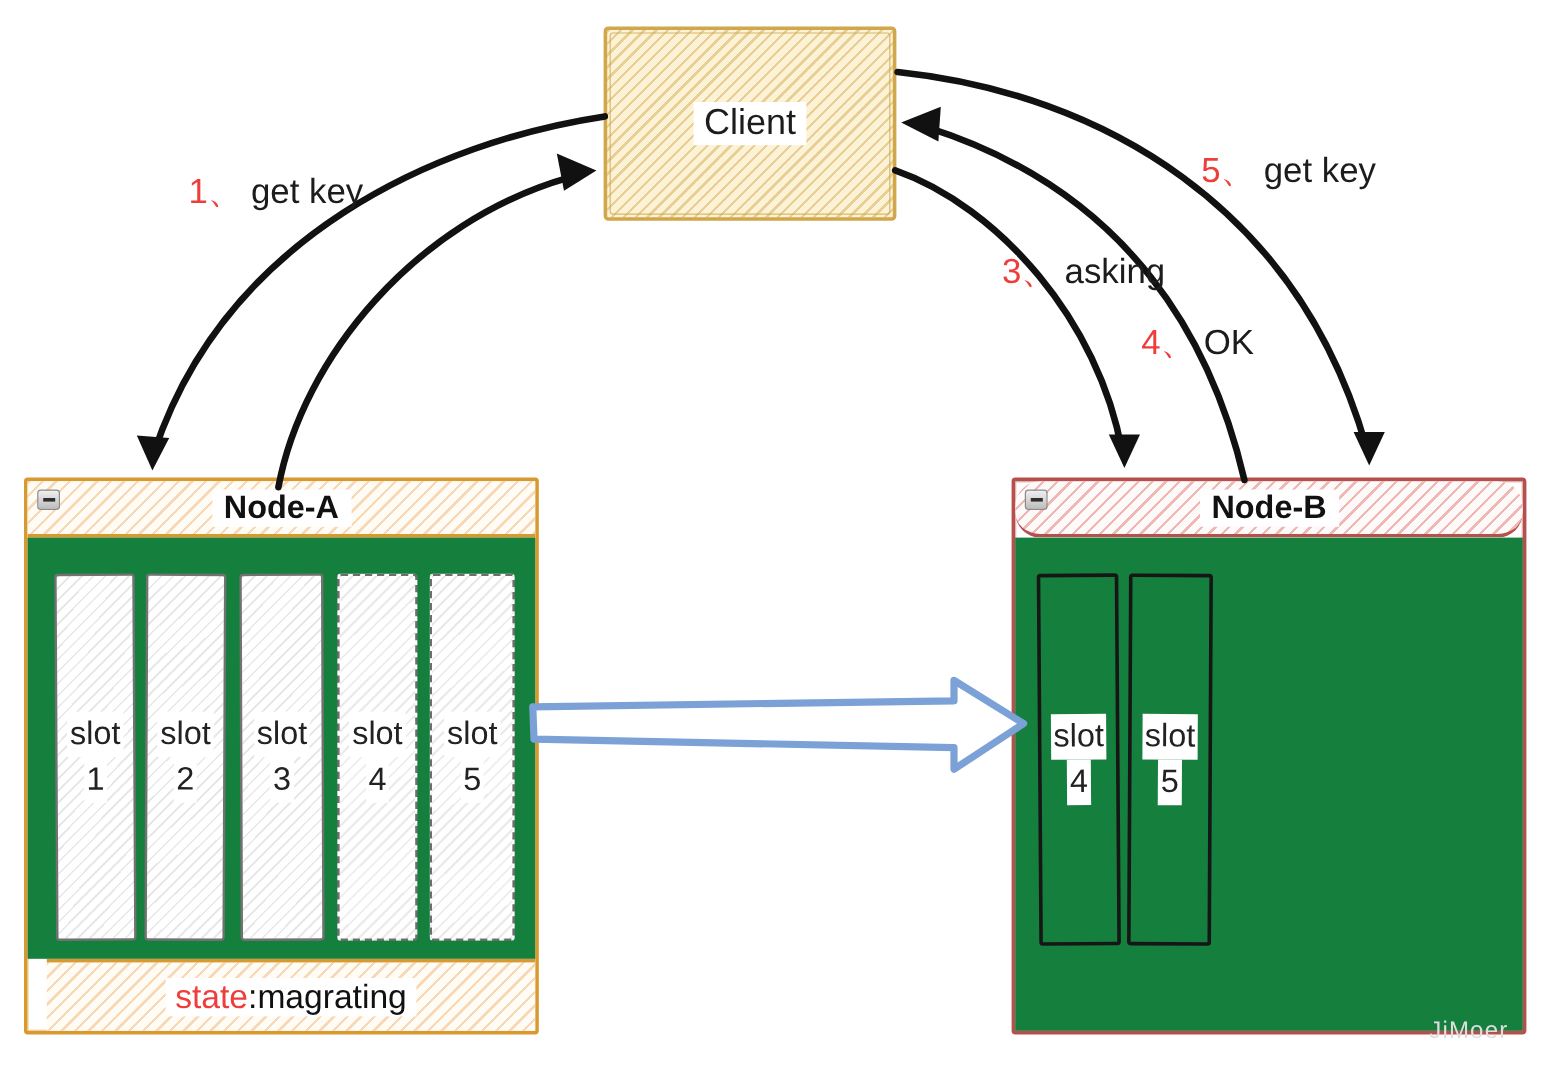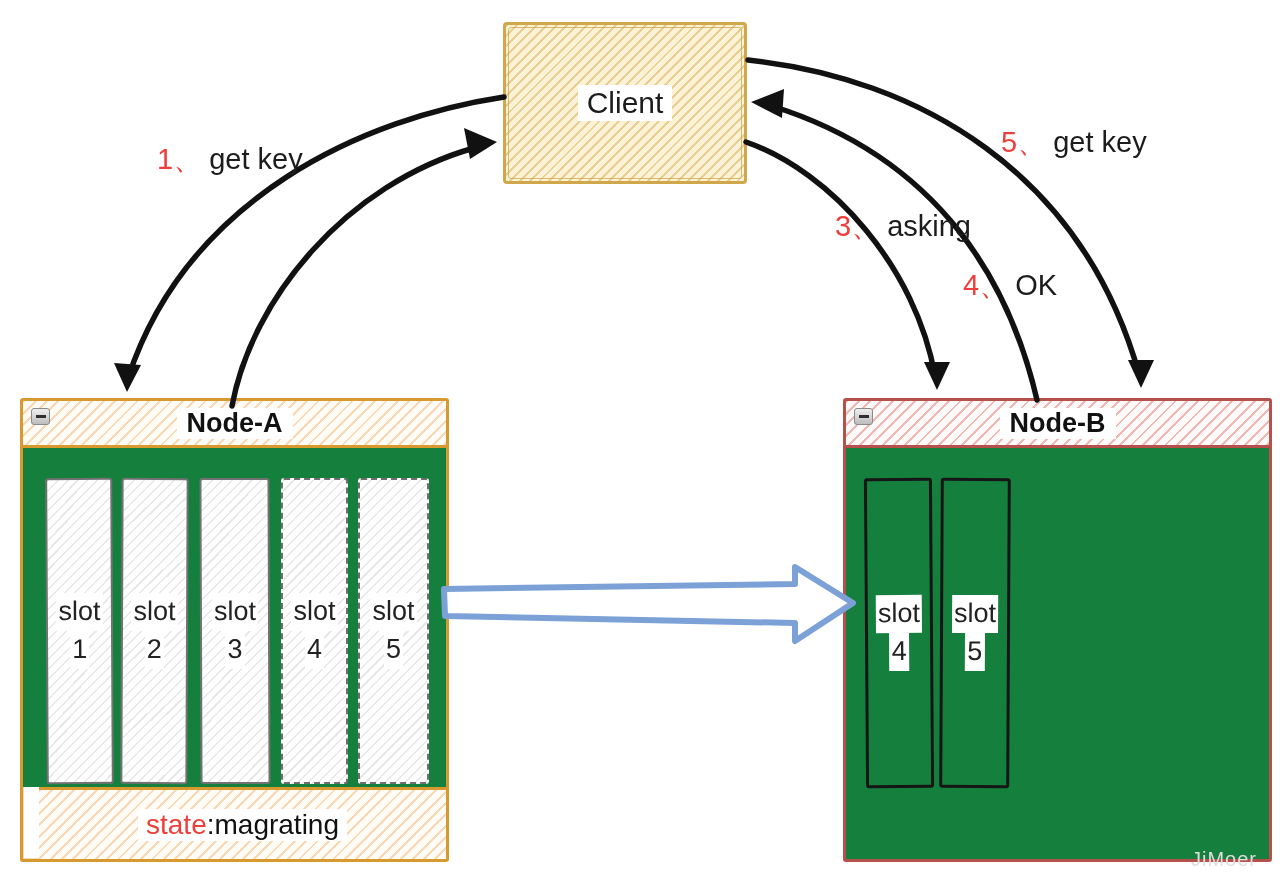--- a/index.html
+++ b/index.html
@@ -49,36 +49,36 @@
     display:flex; flex-direction:column; z-index:1; border-radius:3px;
   }
   .node-a { left:20px;  border:3px solid #d8992e; box-shadow:inset 0 0 0 1px rgba(216,153,46,.35); }
   .node-b { left:843px; border:3px solid #b5504c; box-shadow:inset 0 0 0 1px rgba(181,80,76,.35); }
 
   .node-header {
     position:relative; height:47px; flex:0 0 auto;
     display:flex; align-items:center; justify-content:center;
   }
   .node-a .node-header { border-bottom:3px solid #d8992e; }
-  .node-b .node-header { border-bottom:3px solid #b5504c; }
+  .node-b .node-header { border-bottom:3px solid #b5504c;border-radius:21px; }
   .node-title {
     font-size:27px; font-weight:bold; color:#111; background:#fff; padding:0 10px;
   }
   .collapse-btn {
     position:absolute; left:8px; top:7px; width:19px; height:17px;
     background:linear-gradient(#efefef,#bdbdbd);
     border:1px solid #8a8a8a; border-radius:3px;
     display:flex; align-items:center; justify-content:center; cursor:pointer;
   }
   .collapse-btn .minus-bar { width:10px; height:3px; background:#2f2f2f; }
 
   .node-body { position:relative; flex:1 1 auto; background:#15803d; }
 
   .node-footer {
-    height:72px; flex:0 0 auto;
+    height:60px; flex:0 0 auto;
     display:flex; align-items:center; justify-content:center;margin-left:16px;
   }
   .node-a .node-footer { border-top:3px solid #d8992e; }
   .node-b .node-footer { border-top:3px solid #b5504c; }
   .state-text {
     font-size:28px; background:#fff; padding:0 8px; white-space:nowrap;
   }
   .state-text .state-word { color:#ee3e3b; }
   .state-text .state-val  { color:#111; }
 
@@ -101,21 +101,21 @@
   .node-b .s2 { left:94px;  width:70px; transform:rotate(.3deg);  height:310px; }
 
   
   .flow-label {
     position:absolute; z-index:6; font-size:29px; color:#1c1c1c; white-space:nowrap;
   }
   .flow-label .num { color:#ee3e3b; margin-right:7px; }
   .fl-1 { left:157px;  top:140px; }
   .fl-2 { left:183px;  top:247px; }
   .fl-3 { left:835px;  top:207px; }
-  .fl-4 { left:951px;  top:266px;margin-left:12px; }
+  .fl-4 { left:951px;  top:266px; }
   .fl-5 { left:1001px; top:123px;text-align:right; }
 
   
   .arrow-layer {
     position:absolute; inset:0; z-index:5; pointer-events:none;
   }
 
   
   .watermark {
     position:absolute; left:1191px; top:848px; z-index:7;

